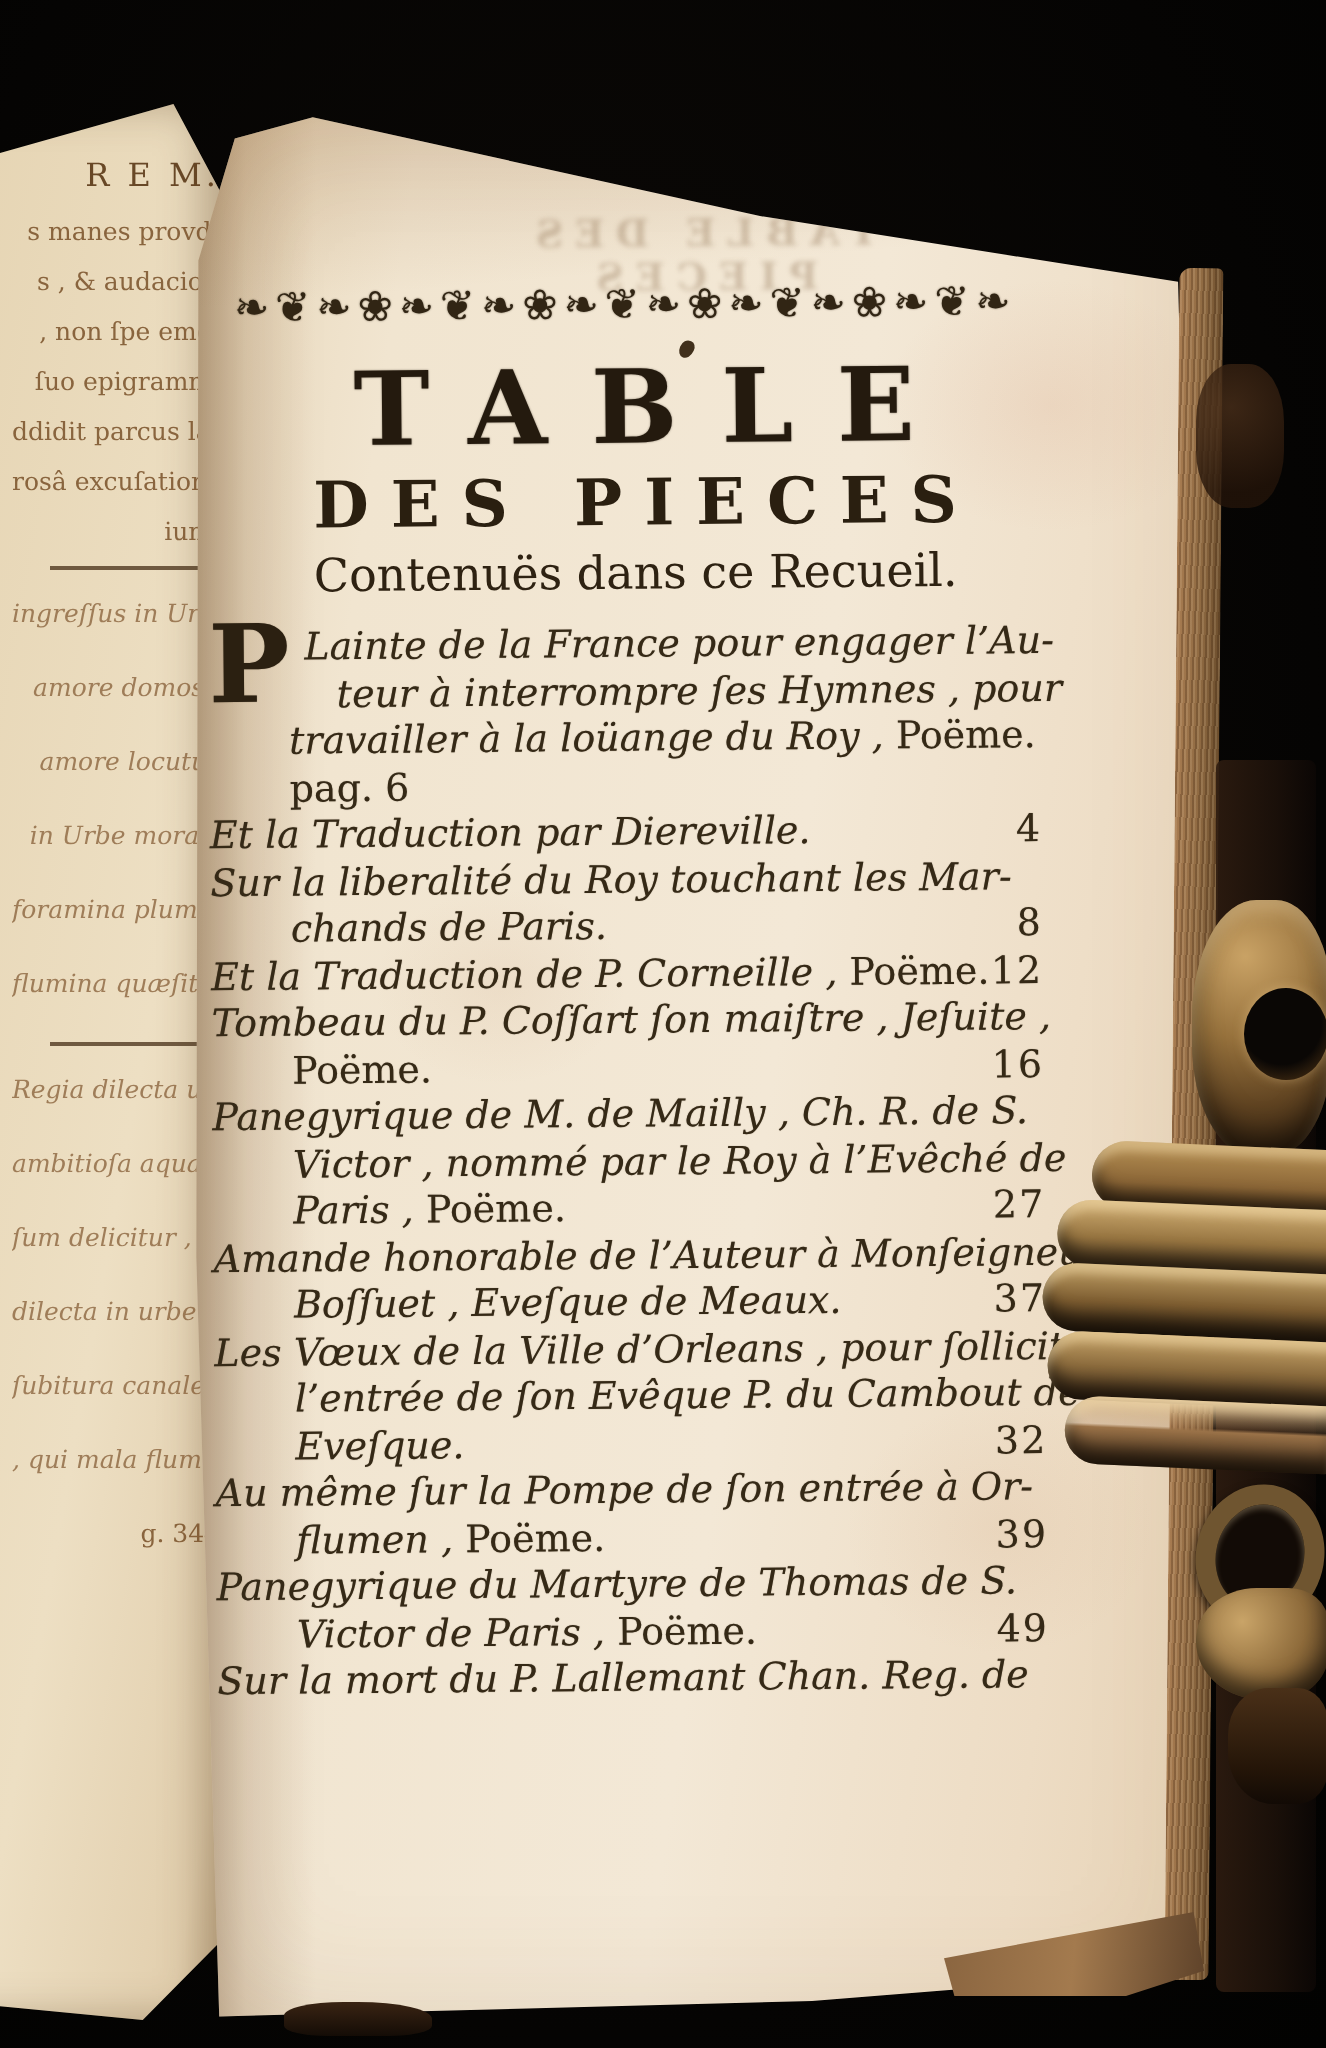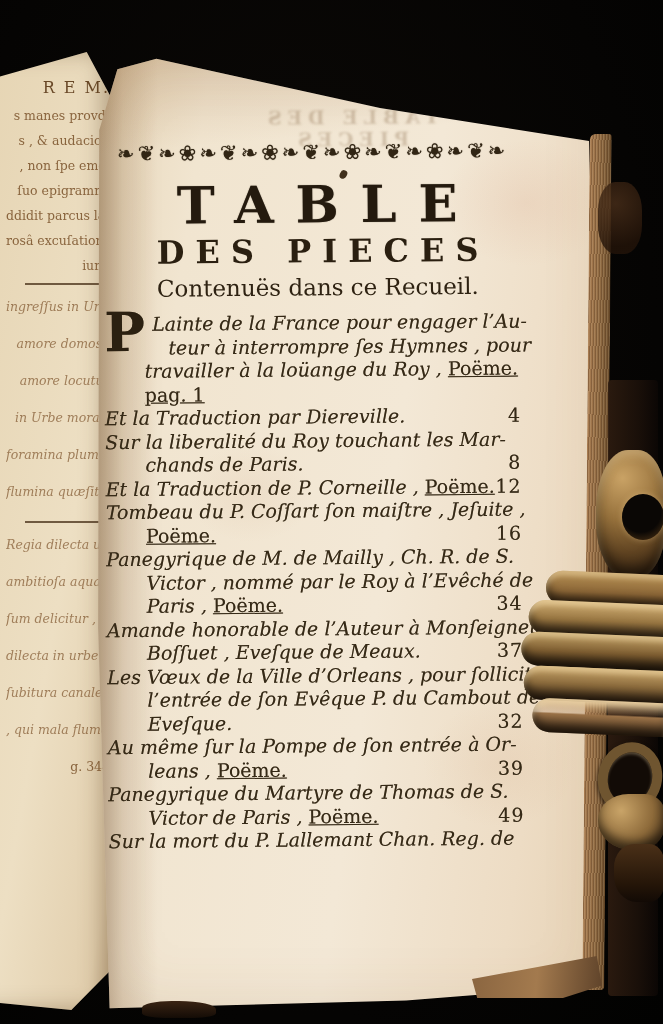--- a/index.html
+++ b/index.html
@@ -46,21 +46,21 @@
   .subtitle{position:absolute;top:184px;left:0;width:452px;margin:0;text-align:center;
     font-size:32px;font-weight:700;letter-spacing:11px;text-indent:11px;color:#2a1f10;}
   .tagline{position:absolute;top:226px;left:0;width:452px;text-align:center;
     font-size:23px;color:#2e2212;}
   .toc{position:absolute;top:263px;left:10px;width:418px;color:#352916;font-size:19px;
     line-height:23.5px;text-shadow:0 0 .5px rgba(50,36,18,.5);}
   .dropcap{position:absolute;left:2px;top:-5px;font-size:54px;line-height:48px;
     font-weight:700;font-style:normal;color:#2b2011;}
   .tline{position:relative;white-space:nowrap;}
   .tline .it{font-style:italic;}
-  .tline .rm{font-style:normal;text-decoration:underline;}
+  .tline .rm{font-style:normal;}
   .ind0{margin-left:2px;} .ind1{margin-left:42px;} .ind2{margin-left:50px;} .ind3{margin-left:66px;}
   .pnum{position:absolute;right:0;top:0;font-style:normal;letter-spacing:1px;}
   
   .fore-edge{position:absolute;left:586px;top:134px;width:22px;height:856px;transform:rotate(.5deg);
     background:
       repeating-linear-gradient(92deg,rgba(60,35,15,.25) 0 1px,rgba(255,235,200,.12) 1px 2px,transparent 2px 3px),
       linear-gradient(90deg,#a87c51 0%,#8f6a42 55%,#6b4d2c 100%);
     border-radius:6px 3px 4px 6px;}
   .fe-bottom{position:absolute;left:472px;top:956px;width:130px;height:42px;
     background:linear-gradient(95deg,#8a6540 0%,#a37a4e 50%,#5f432a 100%);
@@ -138,37 +138,37 @@
       <div class="ornament">❧❦❧❀❧❦❧❀❧❦❧❀❧❦❧❀❧❦❧</div>
       <div class="speck"></div>
       <h1 class="title">TABLE</h1>
       <h2 class="subtitle">DES PIECES</h2>
       <div class="tagline">Contenuës dans ce Recueil.</div>
       <div class="toc">
         <span class="dropcap">P</span>
       <div class="tline ind2"><span class="it">Lainte de la France pour engager l’Au-</span></div>
           <div class="tline ind3"><span class="it">teur à interrompre ſes Hymnes , pour</span></div>
           <div class="tline ind1"><span class="it">travailler à la loüange du Roy , </span><span class="rm">Poëme.</span></div>
-          <div class="tline ind1"><span class="rm">pag. 1</span></div>
+          <div class="tline ind1"><span class="rm">pag. 6</span></div>
           <div class="tline ind0"><span class="it">Et la Traduction par Diereville.</span><span class="pnum">4</span></div>
           <div class="tline ind0"><span class="it">Sur la liberalité du Roy touchant les Mar-</span></div>
           <div class="tline ind1"><span class="it">chands de Paris.</span><span class="pnum">8</span></div>
           <div class="tline ind0"><span class="it">Et la Traduction de P. Corneille , </span><span class="rm">Poëme.</span><span class="pnum">12</span></div>
           <div class="tline ind0"><span class="it">Tombeau du P. Coſſart ſon maiſtre , Jeſuite ,</span></div>
           <div class="tline ind1"><span class="rm">Poëme.</span><span class="pnum">16</span></div>
           <div class="tline ind0"><span class="it">Panegyrique de M. de Mailly , Ch. R. de S.</span></div>
           <div class="tline ind1"><span class="it">Victor , nommé par le Roy à l’Evêché de</span></div>
-          <div class="tline ind1"><span class="it">Paris , </span><span class="rm">Poëme.</span><span class="pnum">34</span></div>
+          <div class="tline ind1"><span class="it">Paris , </span><span class="rm">Poëme.</span><span class="pnum">27</span></div>
           <div class="tline ind0"><span class="it">Amande honorable de l’Auteur à Monſeigneur</span></div>
           <div class="tline ind1"><span class="it">Boſſuet , Eveſque de Meaux.</span><span class="pnum">37</span></div>
           <div class="tline ind0"><span class="it">Les Vœux de la Ville d’Orleans , pour ſolliciter</span></div>
           <div class="tline ind1"><span class="it">l’entrée de ſon Evêque P. du Cambout de</span></div>
           <div class="tline ind1"><span class="it">Eveſque.</span><span class="pnum">32</span></div>
           <div class="tline ind0"><span class="it">Au même ſur la Pompe de ſon entrée à Or-</span></div>
-          <div class="tline ind1"><span class="it">leans , </span><span class="rm">Poëme.</span><span class="pnum">39</span></div>
+          <div class="tline ind1"><span class="it">flumen , </span><span class="rm">Poëme.</span><span class="pnum">39</span></div>
           <div class="tline ind0"><span class="it">Panegyrique du Martyre de Thomas de S.</span></div>
           <div class="tline ind1"><span class="it">Victor de Paris , </span><span class="rm">Poëme.</span><span class="pnum">49</span></div>
           <div class="tline ind0"><span class="it">Sur la mort du P. Lallemant Chan. Reg. de</span></div>
         </div>
     </div>
   </div>
 
   <div class="fore-edge"></div>
   <div class="fe-top-blob"></div>
   <div class="fe-bottom"></div>

